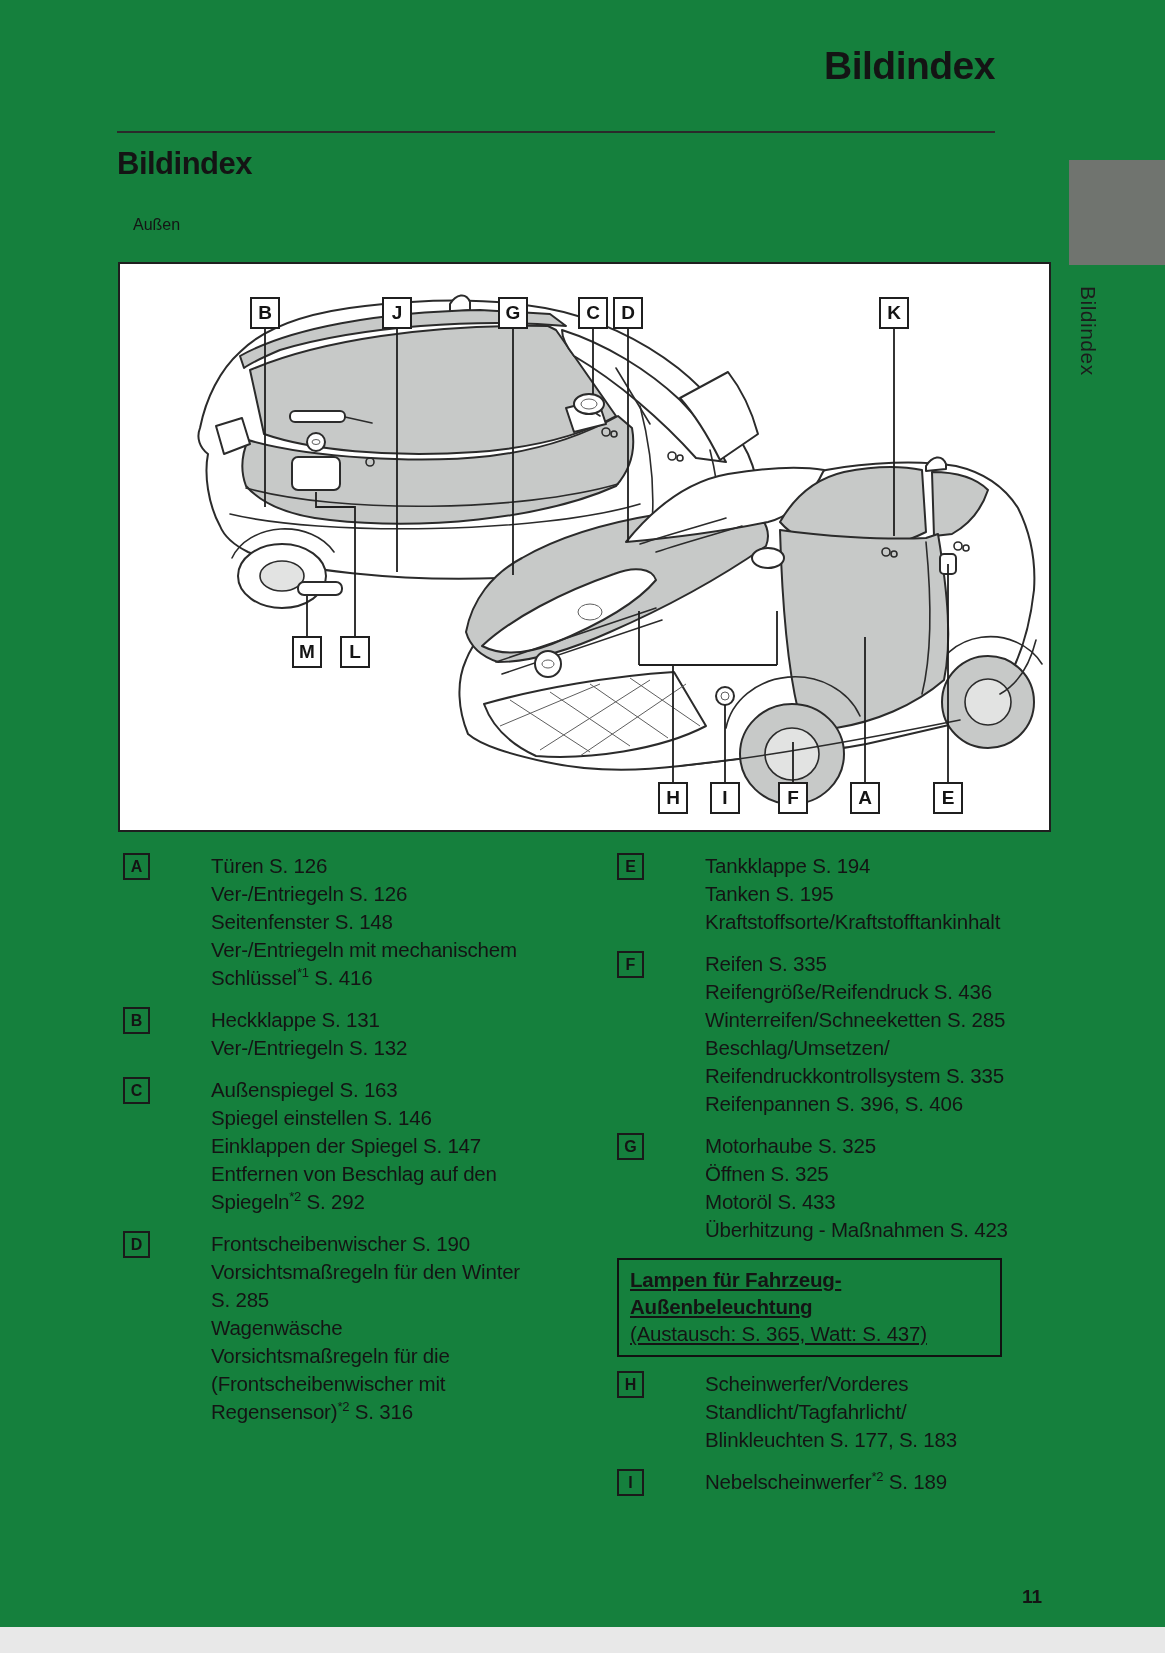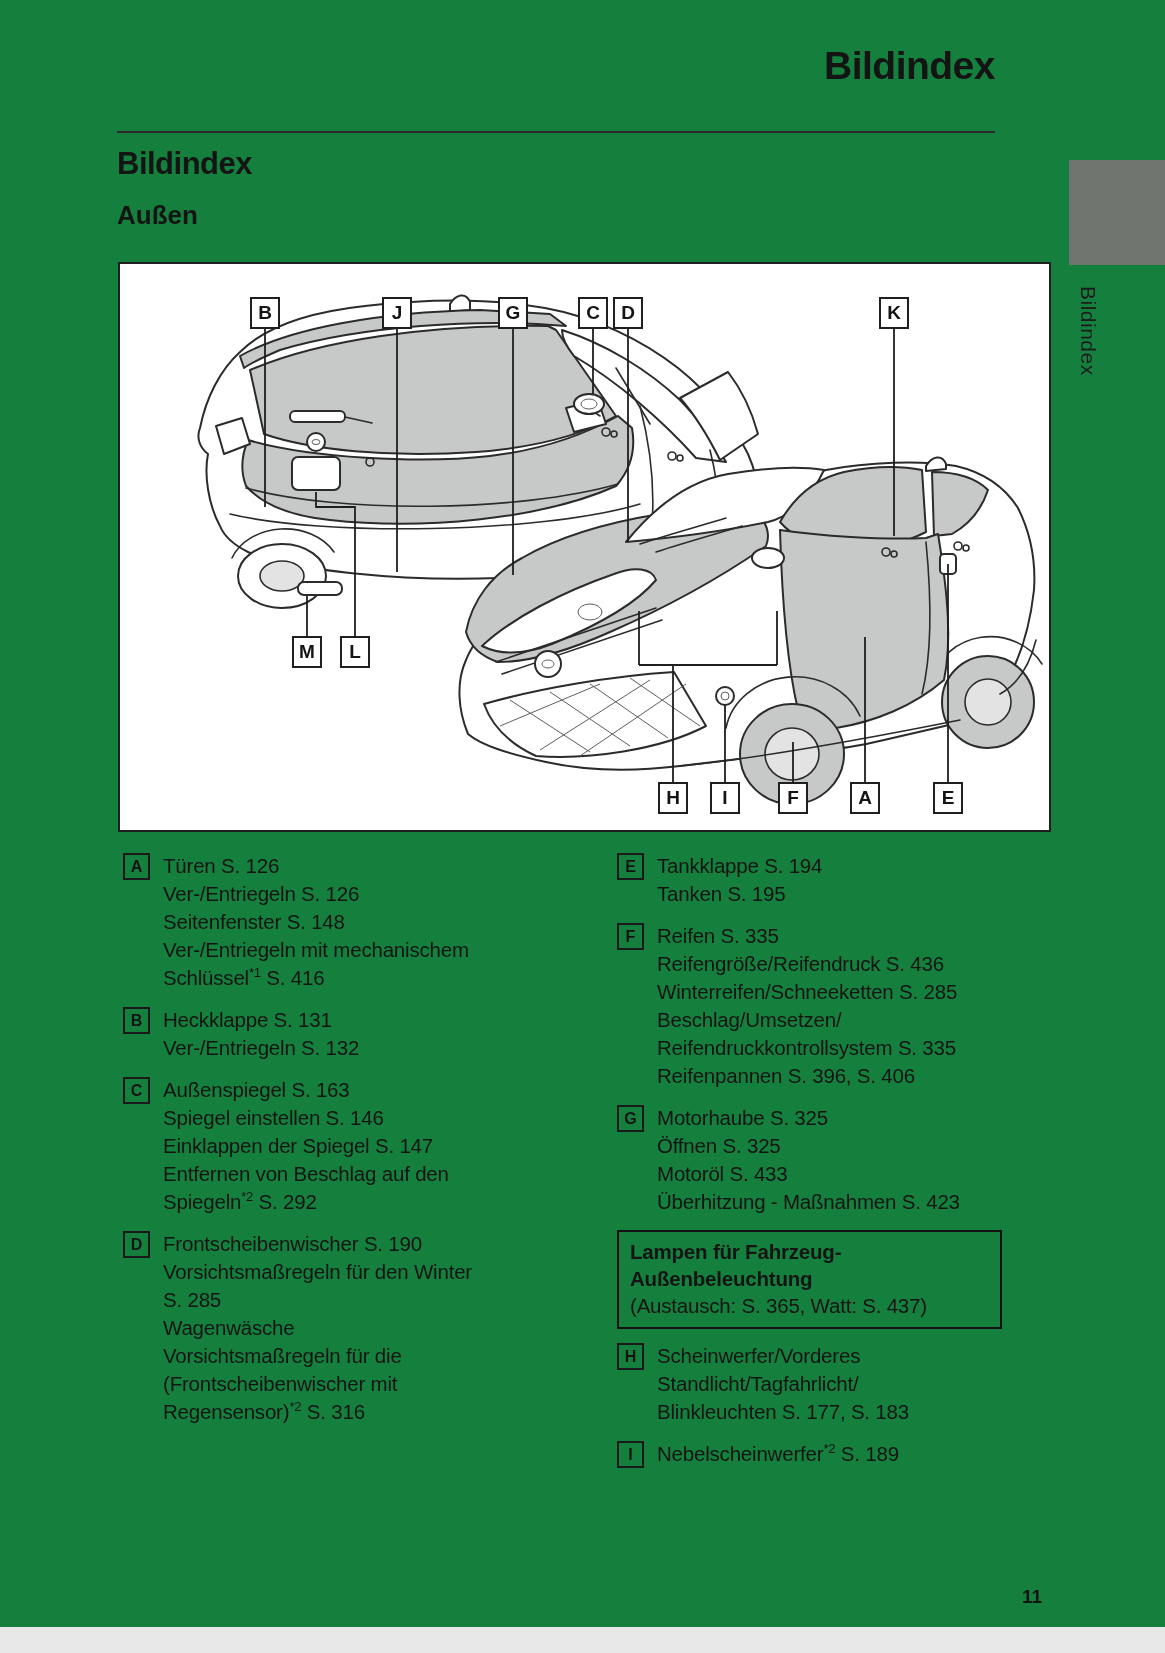--- a/index.html
+++ b/index.html
@@ -13,21 +13,21 @@
     position:relative;width:1165px;height:1627px;background:#15803d;
     font-family:"Liberation Sans","DejaVu Sans",sans-serif;color:var(--ink);
     overflow:hidden;margin:0 auto;
   }
   .header-title{
     position:absolute;top:44px;right:170px;font-size:39px;font-weight:bold;
     letter-spacing:-0.5px;margin:0;
   }
   .rule{position:absolute;left:117px;top:131px;width:878px;height:2px;background:#2a2a2a;}
   .section-title{position:absolute;left:117px;top:146px;font-size:31px;font-weight:bold;margin:0;letter-spacing:-0.5px;}
-  .subsection-title{position:absolute;left:117px;top:200px;font-size:26px;font-weight:bold;margin:0;}
+  .subsection-title{position:absolute;left:117px;top:200px;font-size:16px;font-weight:normal;margin:16px;}
   .chapter-tab{position:absolute;left:1069px;top:160px;width:96px;height:105px;background:var(--tab-gray);}
   .tab-label{
     position:absolute;left:1076px;top:286px;writing-mode:vertical-rl;
     font-size:21px;color:#1c1c1c;letter-spacing:0.5px;
   }
   .diagram{
     position:absolute;left:118px;top:262px;width:933px;height:570px;
     border:2px solid #1f1f1f;box-sizing:border-box;background:#fff;
   }
   .diagram svg{position:absolute;left:0;top:0;}
@@ -44,25 +44,25 @@
   .rim{fill:#e2e3e2;stroke:var(--line);stroke-width:1.6;}
   .legend-col{position:absolute;width:490px;}
   #col-left{left:123px;top:852px;}
   #col-right{left:617px;top:852px;width:400px;}
   .legend-item{display:flex;margin-bottom:14px;}
   .legend-key{
     flex:none;width:27px;height:27px;border:2px solid #1a1a1a;box-sizing:border-box;
     display:flex;align-items:center;justify-content:center;
     font-size:16px;font-weight:bold;margin-right:13px;margin-top:1px;
   }
-  .legend-lines{font-size:20.5px;line-height:28px;letter-spacing:-0.2px;}
+  .legend-lines{font-size:20.5px;line-height:28px;letter-spacing:-0.2px;margin-left:48px;}
   .legend-lines sup,.note-line sup{font-size:13px;line-height:0;}
   .note-box{
     border:2.5px solid #111;box-sizing:border-box;width:385px;
-    padding:6px 10px 8px 11px;margin:0 0 13px 0;
+    padding:6px 10px 8px 11px;margin:0 0 13px 0;text-decoration:underline;
   }
   .note-line{font-size:20.5px;line-height:27px;letter-spacing:-0.2px;}
   .note-line.bold{font-weight:bold;}
   .page-number{position:absolute;left:1022px;top:1586px;font-size:19px;font-weight:bold;}
 </style>
 </head>
 <body>
 
 <div class="page">
 
@@ -246,20 +246,21 @@
           <div>Regensensor)<sup>*2</sup> S. 316</div>
         </div>
       </div>
     </div>
   <div class="legend-col" id="col-right">
       <div class="legend-item">
         <div class="legend-key">E</div>
         <div class="legend-lines">
           <div>Tankklappe S. 194</div>
           <div>Tanken S. 195</div>
+          <div>Kraftstoffsorte/Kraftstofftankinhalt</div>
         </div>
       </div>
       <div class="legend-item">
         <div class="legend-key">F</div>
         <div class="legend-lines">
           <div>Reifen S. 335</div>
           <div>Reifengröße/Reifendruck S. 436</div>
           <div>Winterreifen/Schneeketten S. 285</div>
           <div>Beschlag/Umsetzen/</div>
           <div>Reifendruckkontrollsystem S. 335</div>

